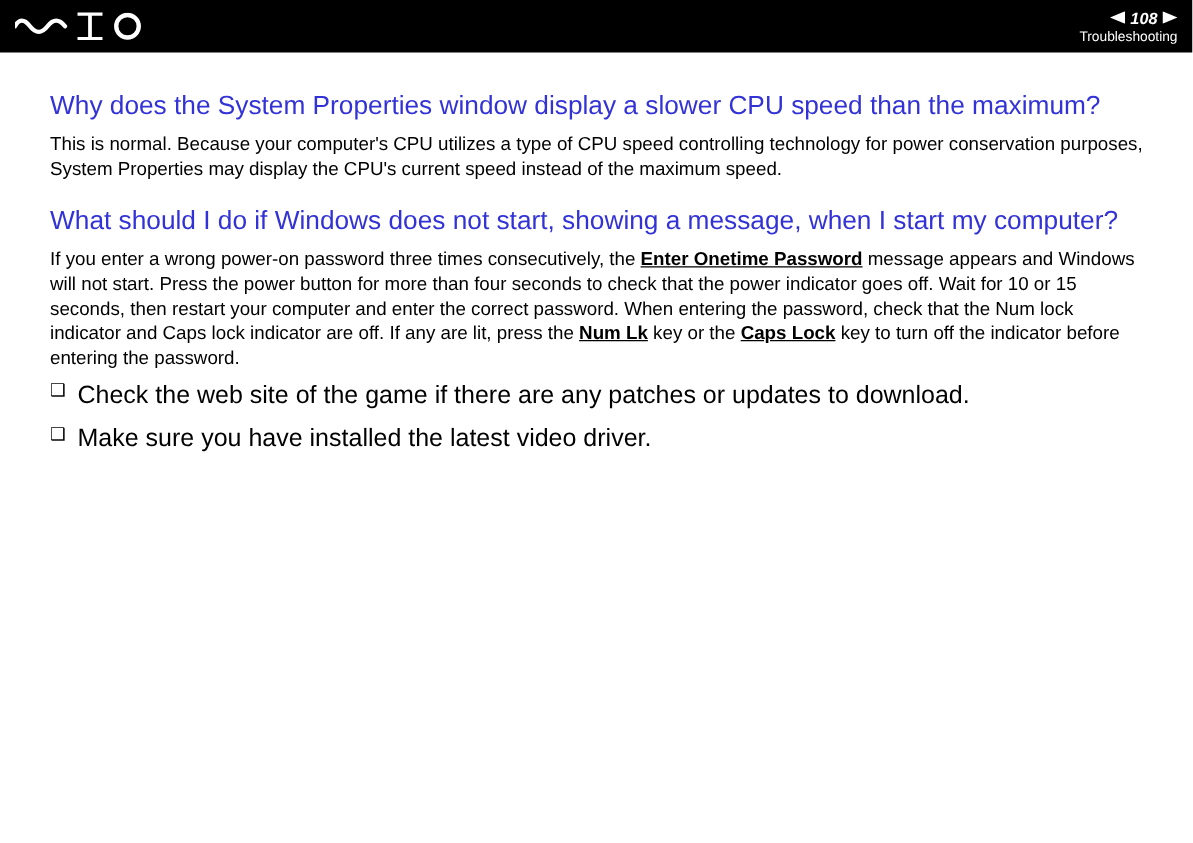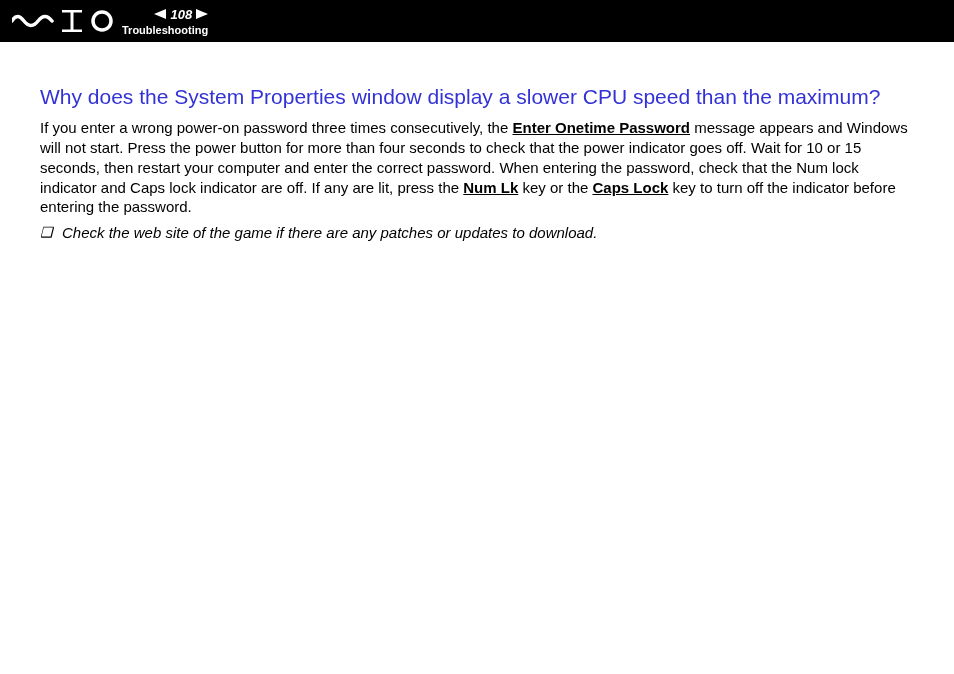--- a/index.html
+++ b/index.html
@@ -3,20 +3,21 @@
 <meta charset="utf-8">
 <style>
   * { box-sizing: border-box; margin: 0; padding: 0; }
   html, body { width: 954px; height: 674px; font-family: Arial, Helvetica, sans-serif; background: #fff; }
   .topbar {
     background: #000;
     color: #fff;
     height: 42px;
     display: flex;
     align-items: center;
+    justify-content: space-between;
     padding: 0 12px;
     position: relative;
   }
   .logo svg { display: block; }
   .topright {
     display: flex;
     flex-direction: column;
     align-items: flex-end;
     gap: 2px;
   }
@@ -24,53 +25,52 @@
     display: flex;
     align-items: center;
     gap: 4px;
     font-style: italic;
     font-weight: bold;
     font-size: 13px;
   }
   .pager .tri { display: inline-flex; }
   .section {
     font-size: 11px;
-    font-weight: bold;
+    font-weight: normal;
   }
   .body {
     padding: 28px 36px 20px 40px;
   }
   .qhead {
     color: #3232d6;
     font-size: 21px;
     line-height: 1.25;
     margin-top: 18px;
     margin-bottom: 8px;
     font-weight: 400;
   }
-  .qhead:first-child { margin-top: 14px; }
+  .qhead:first-child { margin-top: 2px; }
   .para {
     font-size: 15px;
     line-height: 1.32;
     color: #000;
     margin-bottom: 6px;
   }
   .para b { font-weight: bold; text-decoration: underline; }
   ul.bullets {
     list-style: none;
     margin-top: 6px;
   }
   ul.bullets li {
-    font-size: 15px;
+    font-size: 20px;
     line-height: 1.35;
     color: #000;
     position: relative;
     padding-left: 22px;
     margin-bottom: 8px;
-    font-style: italic;
   }
   ul.bullets li::before {
     content: "❑";
     position: absolute;
     left: 0;
     top: 0;
     font-size: 14px;
   }
 </style>
 </head>
@@ -100,22 +100,25 @@
           </svg>
       </span>
     </div>
     <div class="section">Troubleshooting</div>
   </div>
 </div>
 
 <div class="body">
 
   <h2 class="qhead">Why does the System Properties window display a slower CPU speed than the maximum?</h2>
+  <p class="para">This is normal. Because your computer's CPU utilizes a type of CPU speed controlling technology for power conservation purposes, System Properties may display the CPU's current speed instead of the maximum speed.</p>
 
+  <h2 class="qhead">What should I do if Windows does not start, showing a message, when I start my computer?</h2>
   <p class="para">
     <span>If you enter a wrong power-on password three times consecutively, the </span><b>Enter Onetime Password</b><span> message appears and Windows will not start. Press the power button for more than four seconds to check that the power indicator goes off. Wait for 10 or 15 seconds, then restart your computer and enter the correct password. When entering the password, check that the Num lock indicator and Caps lock indicator are off. If any are lit, press the </span><b>Num Lk</b><span> key or the </span><b>Caps Lock</b><span> key to turn off the indicator before entering the password.</span>
   </p>
 
   <ul class="bullets">
     <li>Check the web site of the game if there are any patches or updates to download.</li>
+    <li>Make sure you have installed the latest video driver.</li>
   </ul>
 
 </div>
 
 </body></html>

